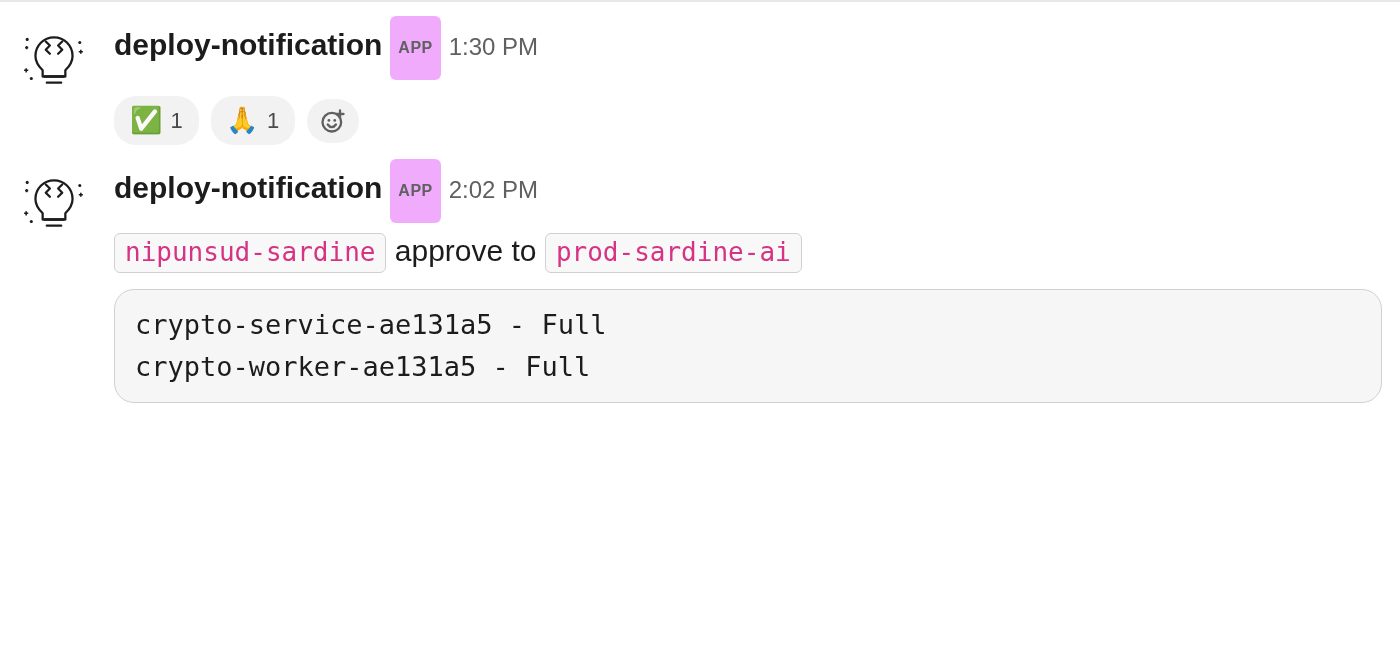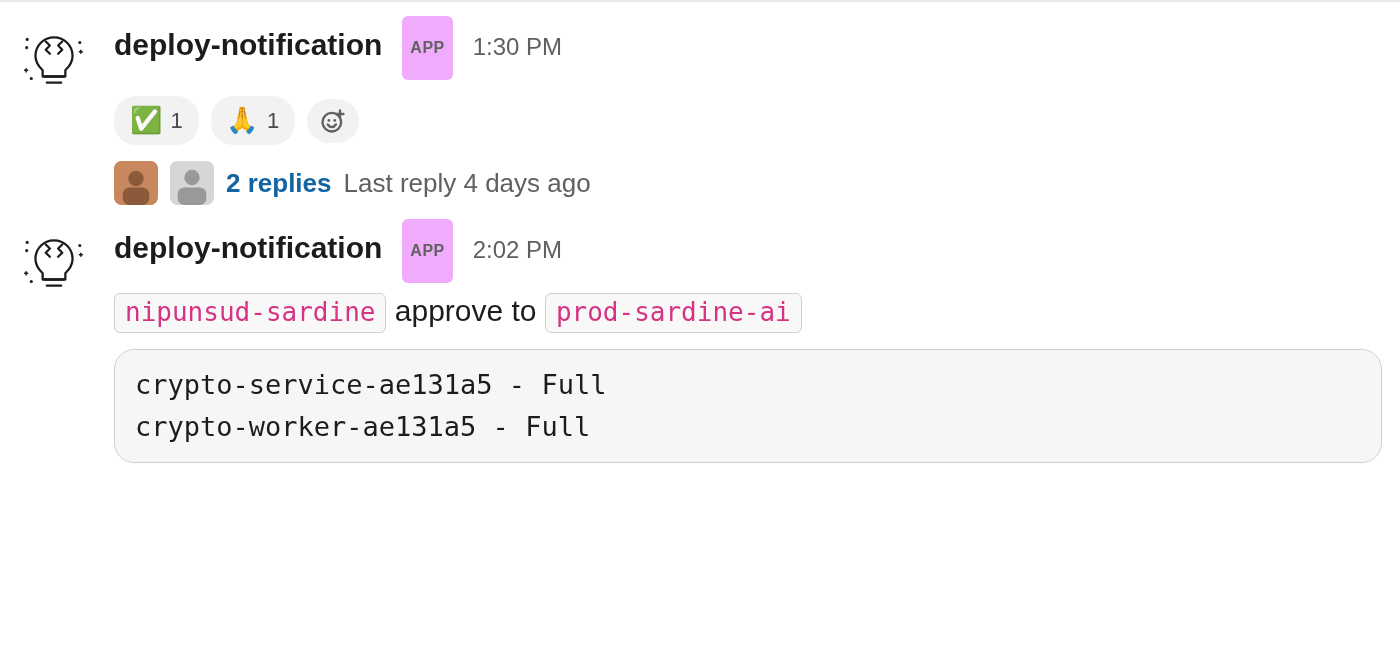--- a/index.html
+++ b/index.html
@@ -31,21 +31,21 @@
     display: flex;
     align-items: center;
     justify-content: center;
     background: #fff;
   }
   .avatar svg { width: 66px; height: 66px; }
   .content-col { flex: 1; padding-left: 18px; }
   .header-line {
     display: flex;
     align-items: baseline;
-    gap: 20px;
+    gap: 8px;
     margin-bottom: 2px;
   }
   .sender {
     font-weight: 900;
     font-size: 30px;
     color: #1d1c1d;
   }
   .app-badge {
     background: #f0abfc;
     color: #616061;
@@ -189,38 +189,20 @@
       <div class="add-reaction">
         <svg width="28" height="28" viewBox="0 0 24 24">
           <circle cx="11" cy="13" r="8" fill="none" stroke="#616061" stroke-width="2"></circle>
           <circle cx="8.5" cy="11.5" r="1.2" fill="#616061"></circle>
           <circle cx="13.5" cy="11.5" r="1.2" fill="#616061"></circle>
           <path d="M7.5 15c1 1.5 2.2 2.2 3.5 2.2s2.5-.7 3.5-2.2" fill="none" stroke="#616061" stroke-width="2" stroke-linecap="round"></path>
           <path d="M18 3v6M15 6h6" stroke="#616061" stroke-width="2" stroke-linecap="round"></path>
         </svg>
       </div>
     </div>
-    <div class="thread-info">
-      <div class="thread-avatar">
-        <svg viewBox="0 0 40 40">
-            <rect width="40" height="40" fill="#c9875e"></rect>
-            <circle cx="20" cy="16" r="7" fill="#8a5a3b"></circle>
-            <rect x="8" y="24" width="24" height="16" rx="6" fill="#8a5a3b"></rect>
-          </svg>
-      </div>
-      <div class="thread-avatar two">
-        <svg viewBox="0 0 40 40">
-            <rect width="40" height="40" fill="#d6d6d6"></rect>
-            <circle cx="20" cy="15" r="7" fill="#999"></circle>
-            <rect x="7" y="24" width="26" height="16" rx="6" fill="#999"></rect>
-          </svg>
-      </div>
-      <span class="replies-link">2 replies</span>
-      <span class="last-reply">Last reply 4 days ago</span>
-    </div>
   </div>
 </div>
 
 <div class="message">
   <div class="avatar-col">
     <div class="avatar">
       <svg viewBox="0 0 64 64">
         <g fill="none" stroke="#1d1c1d" stroke-width="2.2" stroke-linecap="round" stroke-linejoin="round">
           <path d="M32 10c-10 0-18 8-18 18 0 7 4 11 7 14v6h22v-6c3-3 7-7 7-14 0-10-8-18-18-18z"></path>
           <path d="M23 48h18M25 54h14"></path>

